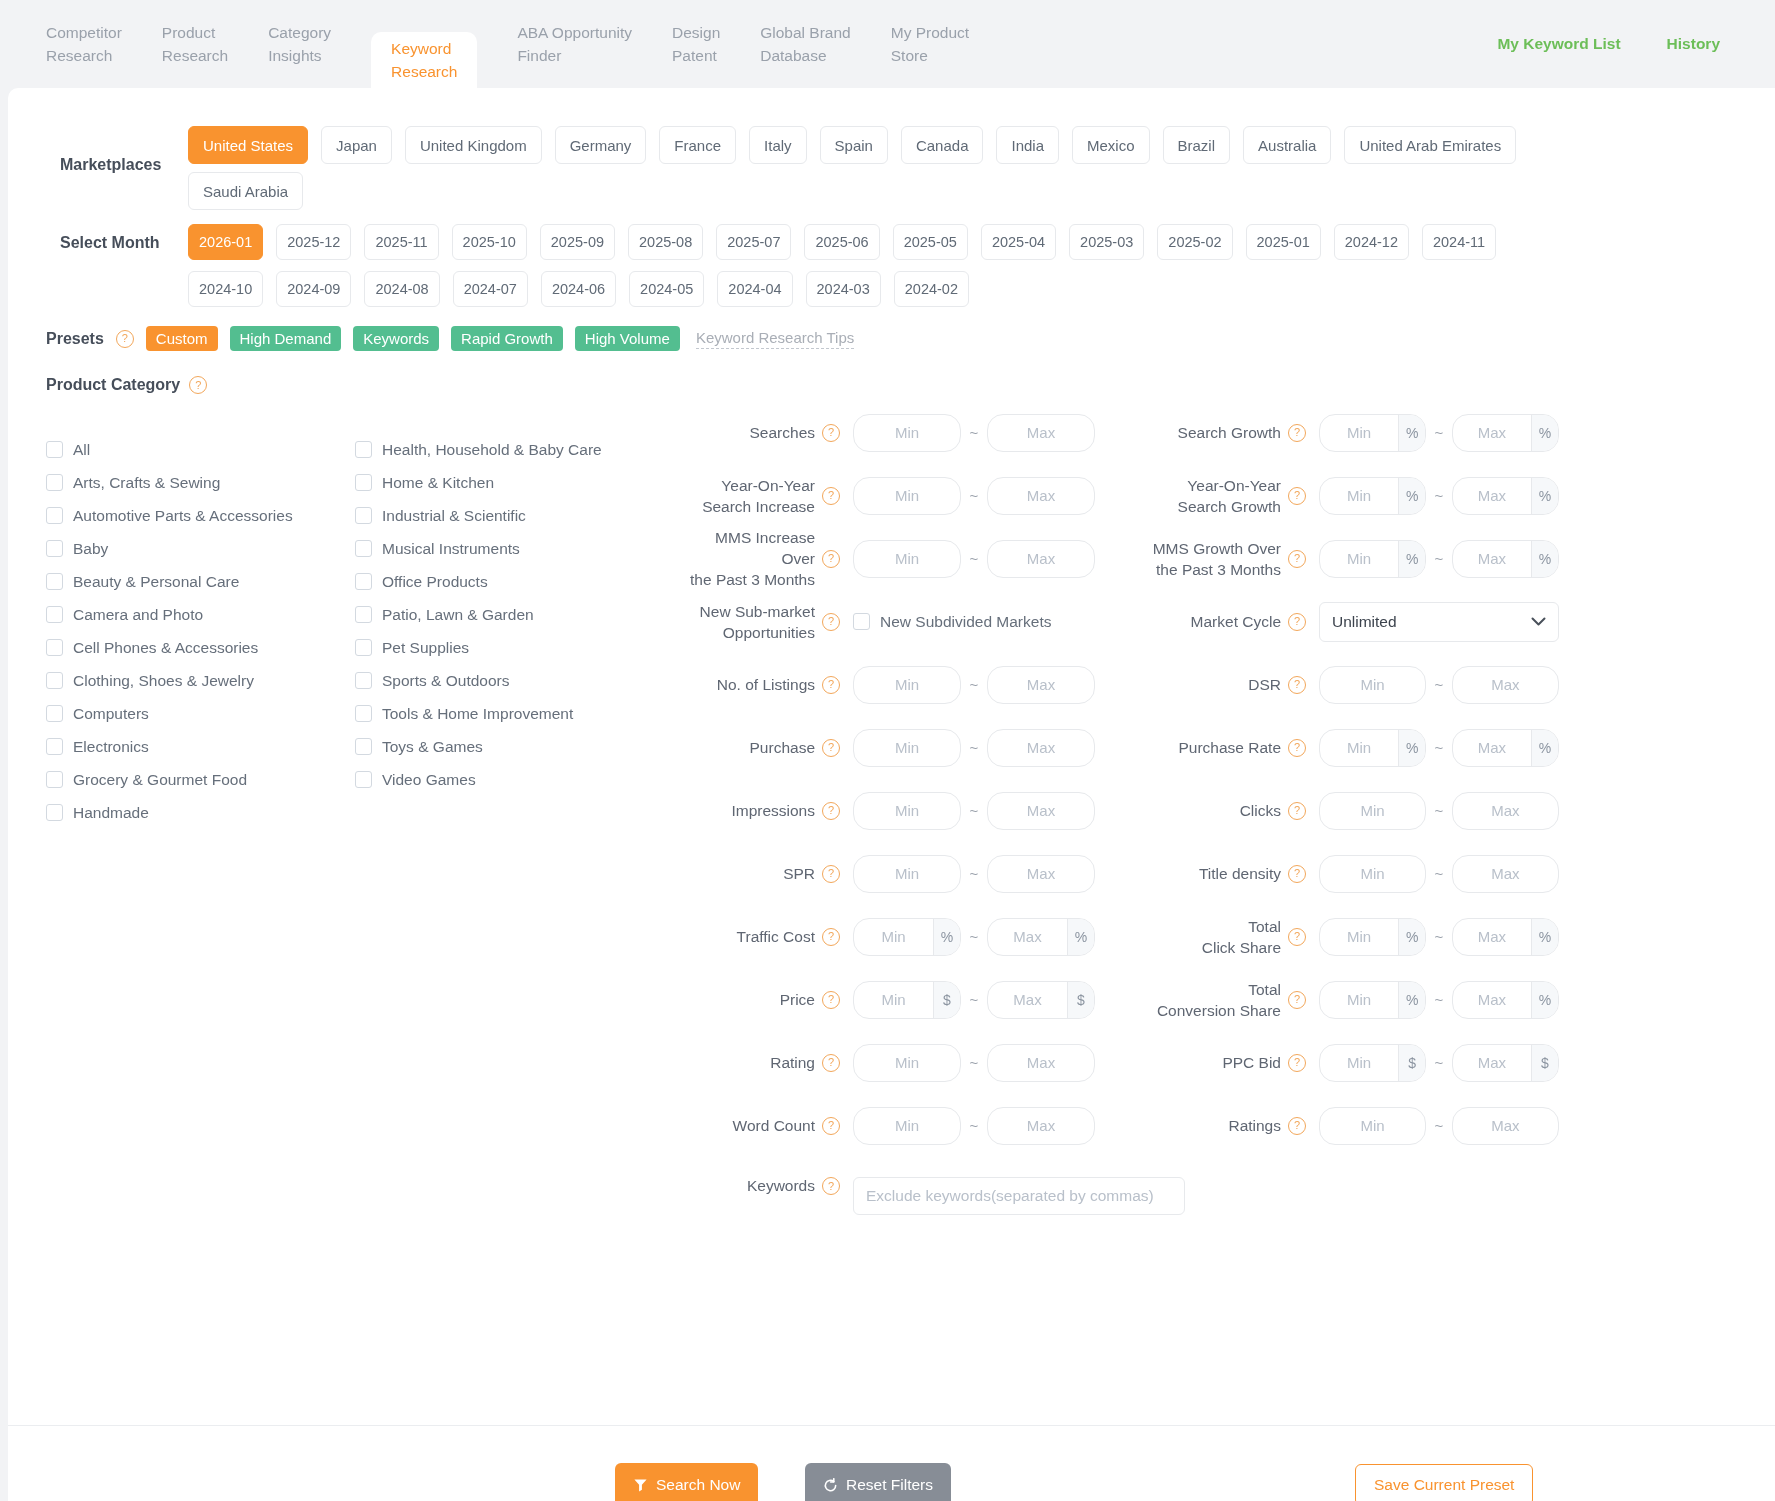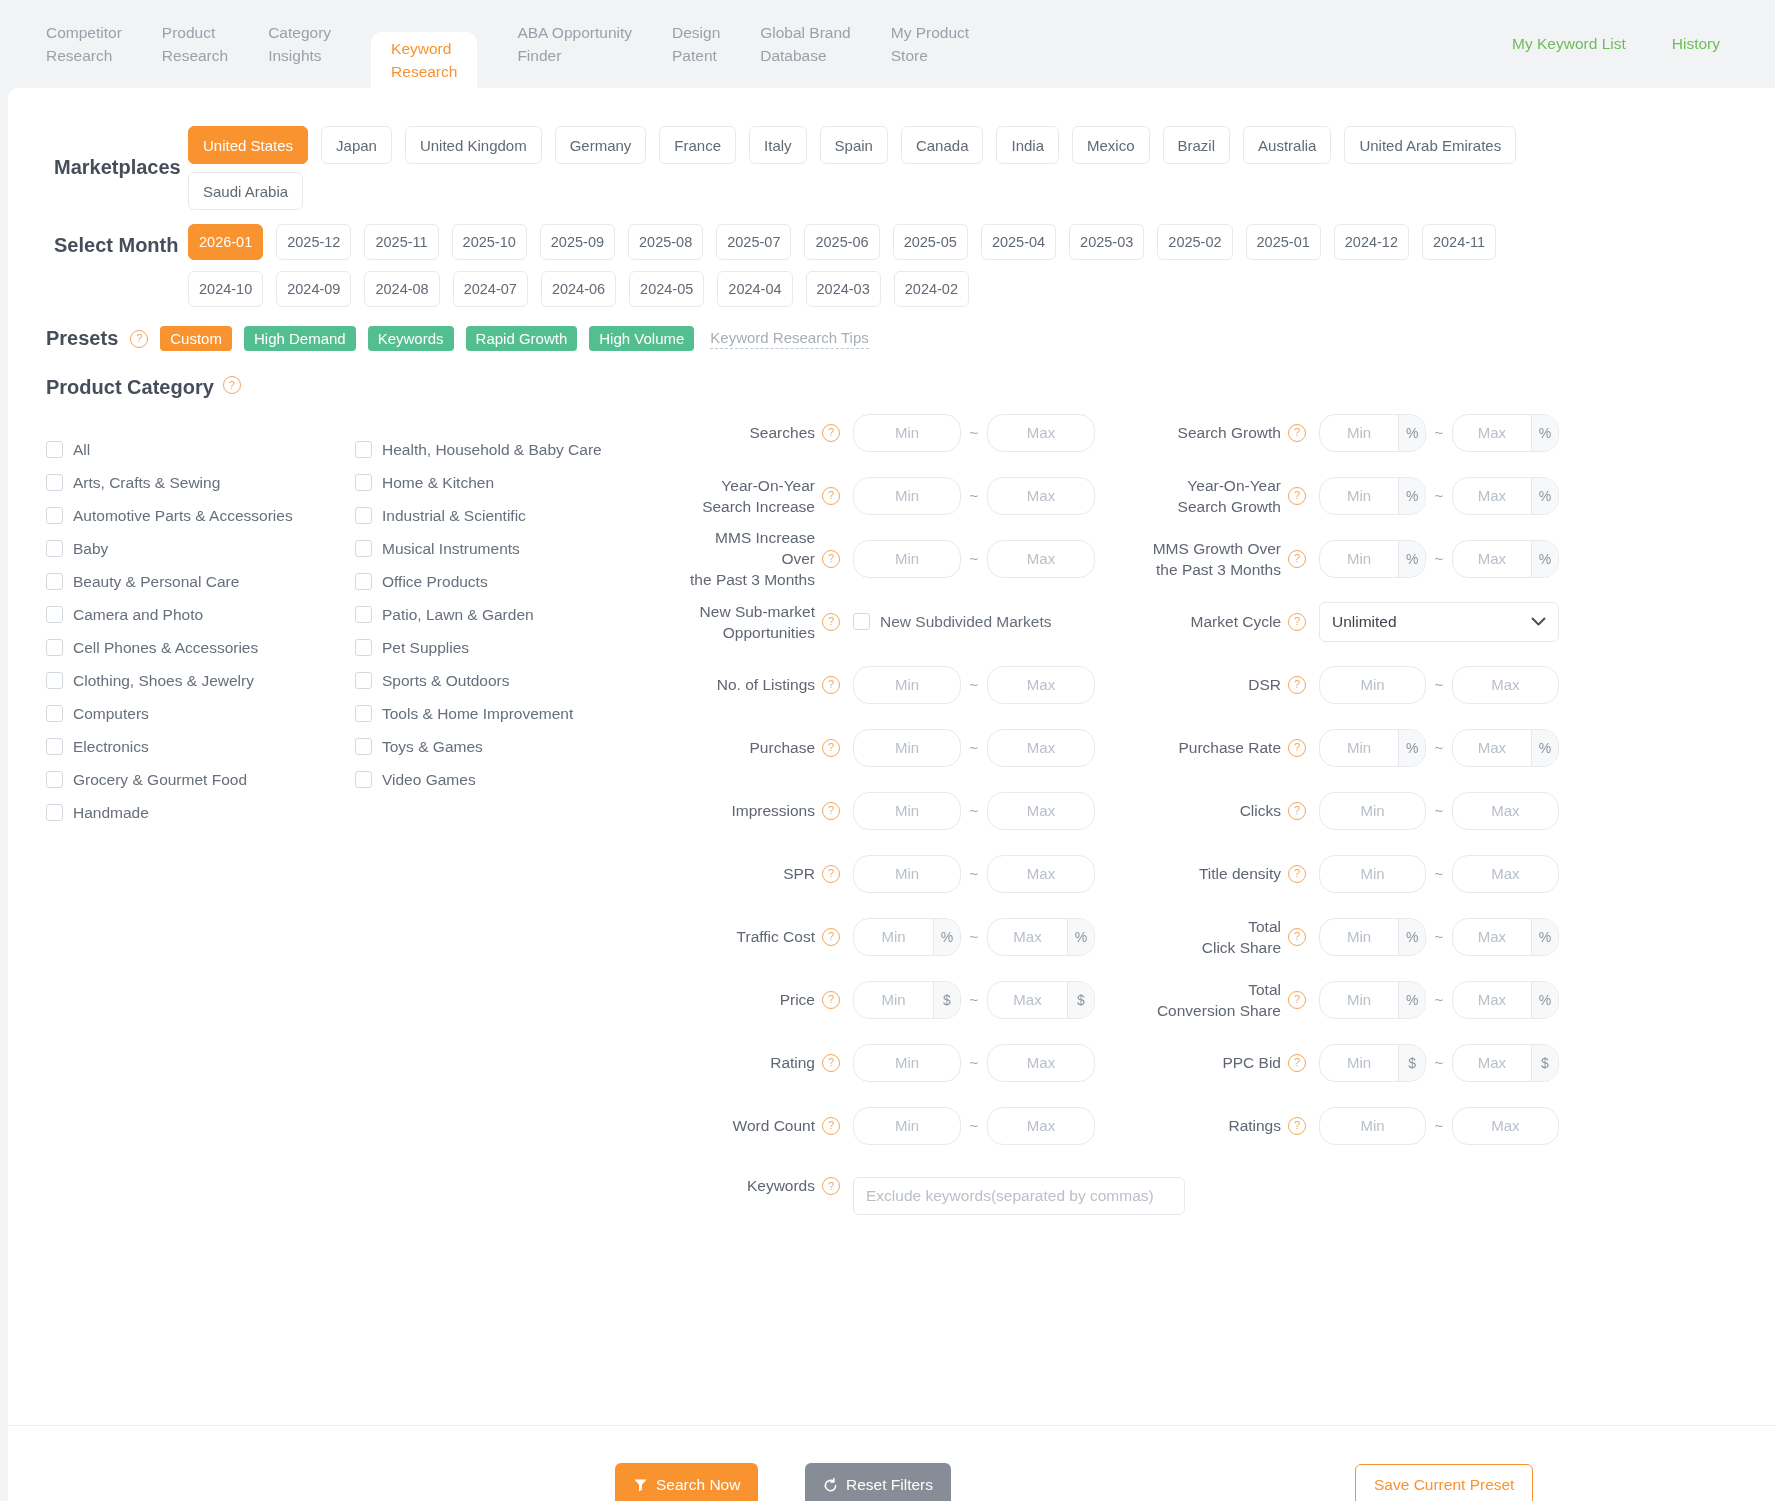--- a/index.html
+++ b/index.html
@@ -5,24 +5,24 @@
   html,body{margin:0;padding:0;}
   .page{position:relative;width:1775px;height:1501px;background:#f2f3f5;overflow:hidden;
         font-family:"Liberation Sans","DejaVu Sans",sans-serif;-webkit-font-smoothing:antialiased;}
   
   .topnav{position:absolute;top:0;left:8px;right:0;height:88px;display:flex;align-items:stretch;}
   .tabs{display:flex;align-items:center;gap:40px;padding-left:38px;}
   .tab{white-space:pre-line;color:#9aa1ab;font-size:15.5px;line-height:23px;cursor:pointer;}
   .tab.active{background:#fff;color:#f9932f;border-radius:10px 10px 0 0;align-self:flex-end;
               height:56px;display:flex;align-items:center;padding:0 20px;}
   .navlinks{margin-left:auto;display:flex;align-items:center;gap:46px;padding-right:55px;}
-  .navlink{color:#6cbe58;font-size:15.5px;font-weight:normal;cursor:pointer;white-space:nowrap;}
+  .navlink{color:#6cbe58;font-size:15.5px;font-weight:bold;cursor:pointer;white-space:nowrap;}
   
   .panel{position:absolute;left:8px;top:88px;right:0;bottom:0;background:#fff;border-top-left-radius:10px;}
-  .sec-label{position:absolute;left:46px;font-weight:bold;color:#464e5a;font-size:20px;}
+  .sec-label{position:absolute;left:52px;font-weight:bold;color:#464e5a;font-size:16px;}
   .pillwrap{position:absolute;display:flex;flex-wrap:wrap;}
   .pill{height:36px;display:inline-flex;align-items:center;padding:0 14px;border:1px solid #e7e9ec;
         border-radius:6px;background:#fff;color:#606a76;font-size:15px;cursor:pointer;white-space:nowrap;}
   .pill.selected{background:#f9932f;border-color:#f9932f;color:#fff;text-align:center;}
   .mkts{left:180px;top:38px;width:1430px;gap:8px 13px;}
   .months{left:180px;top:136px;width:1320px;gap:11px 13px;}
   .months .pill{height:34px;padding:0 10px;font-size:14.5px;}
   
   .presets{position:absolute;left:38px;top:238px;display:flex;align-items:center;gap:12px;}
   .tag{height:25px;display:inline-flex;align-items:center;padding:0 10px;border-radius:4px;color:#fff;

